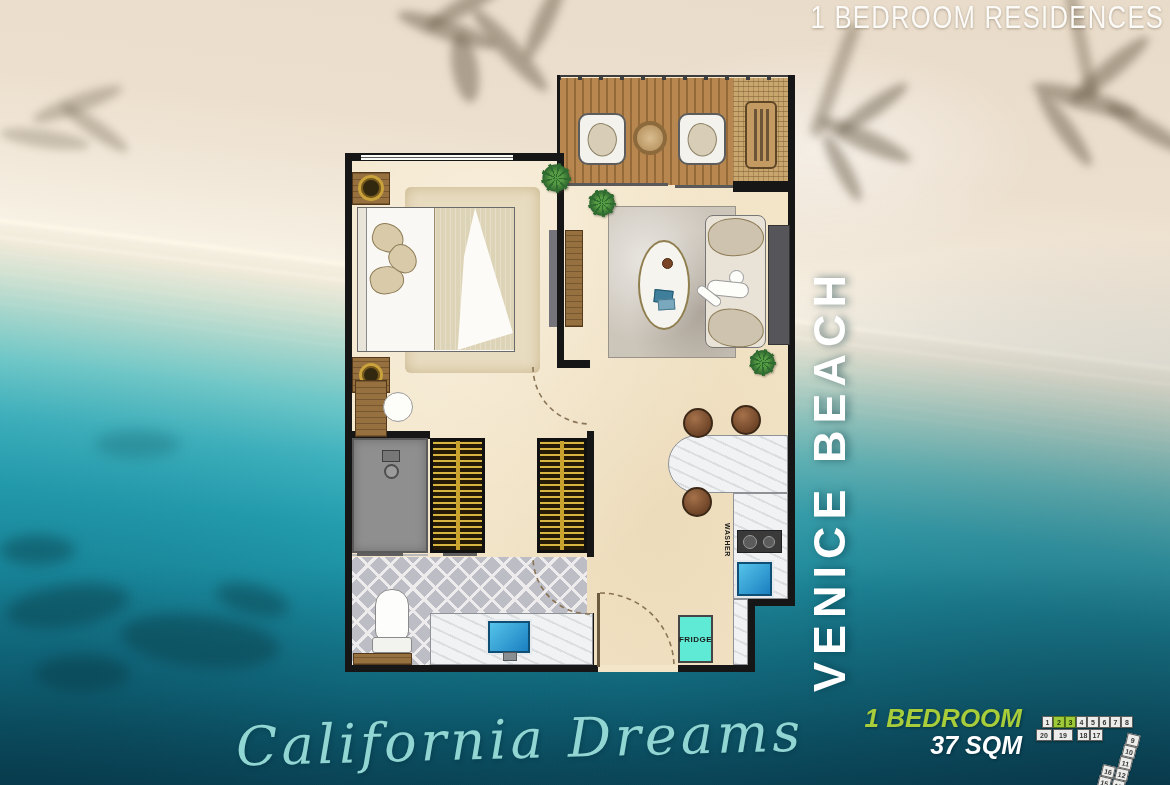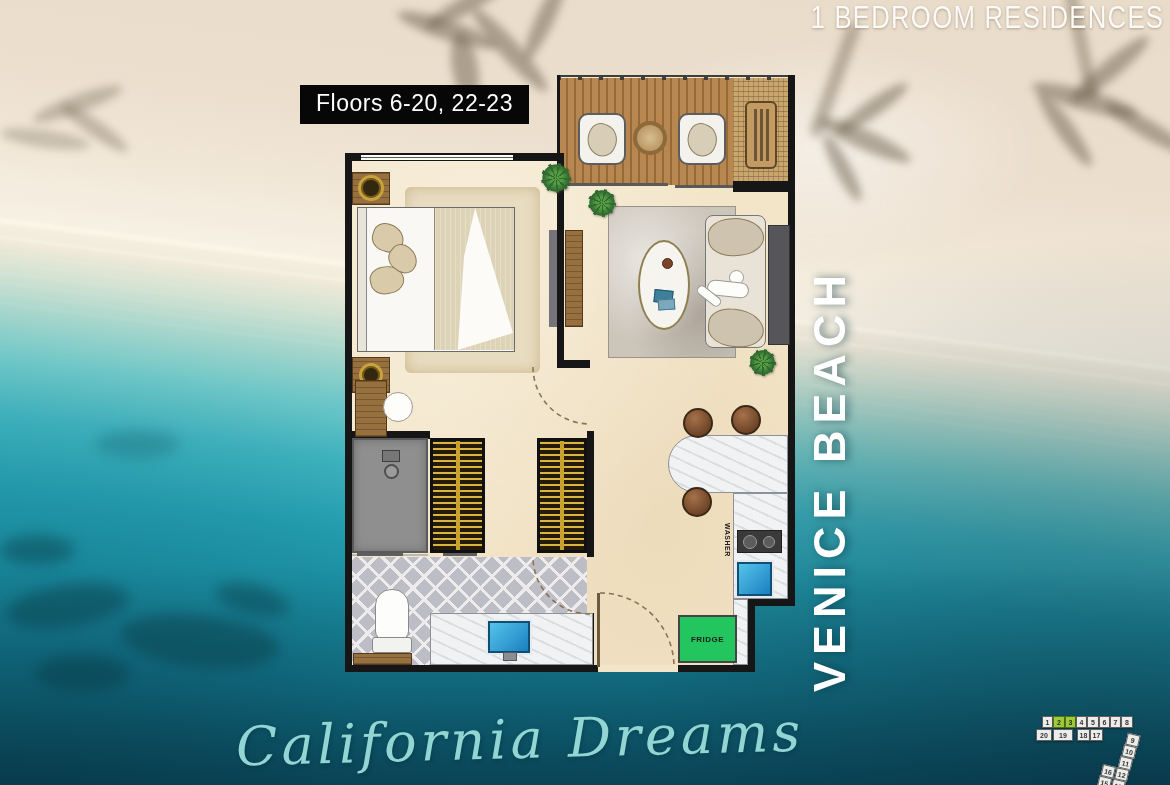--- a/index.html
+++ b/index.html
@@ -79,21 +79,21 @@
     radial-gradient(circle,#569a43 0 30%,#2f6830 62%,rgba(0,0,0,0) 66%);
     filter:drop-shadow(1px 1px 1px rgba(60,60,40,.5));}
   .lamp{position:absolute;border-radius:50%;border:3px solid #c9a23c;background:#32270f;
     box-shadow:inset 0 0 0 2px #77591c;box-sizing:border-box;}
   .stool{position:absolute;width:30px;height:30px;border-radius:50%;border:2px solid #3c2817;
     background:radial-gradient(circle at 38% 32%,#a5714a,#6b4226 75%);box-sizing:border-box;}
   .pillow{position:absolute;background:#d9cbaa;border:1.5px solid #8d7b55;border-radius:45% 60% 50% 50%;}
   .white-outline{background:#fdfdfa;border:1px solid #9a9a9a;box-sizing:border-box;}
   #washer-label{position:absolute;left:372px;top:448px;width:14px;height:40px;color:#1c1c1c;
     font-size:7px;font-weight:700;writing-mode:vertical-rl;letter-spacing:.5px;}
-  #fridge-box{position:absolute;left:333px;top:540px;width:59px;height:48px;background:#22c55e;
+  #fridge-box{position:absolute;left:333px;top:540px;width:35px;height:48px;background:#5eead4;
     border:2px solid #454545;box-sizing:border-box;display:flex;align-items:center;justify-content:center;
     color:#1c1c1c;font-size:8px;font-weight:700;letter-spacing:.5px;}
   .bchair{position:absolute;width:48px;height:52px;background:#f4f2ec;border:2px solid #5d5d5d;
     border-radius:10px;box-sizing:border-box;}
   .bchair::after{content:"";position:absolute;left:7px;top:9px;width:28px;height:30px;background:#d8cdb6;
     border:1px solid #8d8268;border-radius:40% 55% 45% 60%;transform:rotate(24deg);}
 </style>
 </head>
 <body>
 
@@ -248,25 +248,26 @@
 
       <svg class="abs" style="left:0;top:0;" width="455" height="615">
         <path d="M255,518 A74,74 0 0 1 329,592" fill="none" stroke="#8a7455" stroke-width="1.6" stroke-dasharray="5 4"></path>
         <path d="M188,292 A57,57 0 0 0 245,349" fill="none" stroke="#8a7455" stroke-width="1.6" stroke-dasharray="5 4"></path>
         <path d="M245,539 A57,57 0 0 1 188,482" fill="none" stroke="#8a7455" stroke-width="1.6" stroke-dasharray="5 4"></path>
       </svg>
     </div>
   </div>
 
   <div id="title">1 BEDROOM RESIDENCES</div>
-  <div id="floorsbadge">Floors 6-20, 22-23</div>
   <div id="venice">VENICE BEACH</div>
   <div id="script-title">California Dreams</div>
 
   <div id="spec">
+    <div class="l2">1 BEDROOM</div>
+    <div class="l3">37 SQM</div>
   </div>
 
   <div id="keyplan">
     <span class="cell" style="left:9px;top:13px;width:11px;">1</span>
     <span class="cell hl" style="left:20px;top:13px;width:12px;">2</span>
     <span class="cell hl" style="left:32px;top:13px;width:11px;">3</span>
     <span class="cell" style="left:43px;top:13px;width:11px;">4</span>
     <span class="cell" style="left:54px;top:13px;width:12px;">5</span>
     <span class="cell" style="left:66px;top:13px;width:11px;">6</span>
     <span class="cell" style="left:77px;top:13px;width:11px;">7</span>

